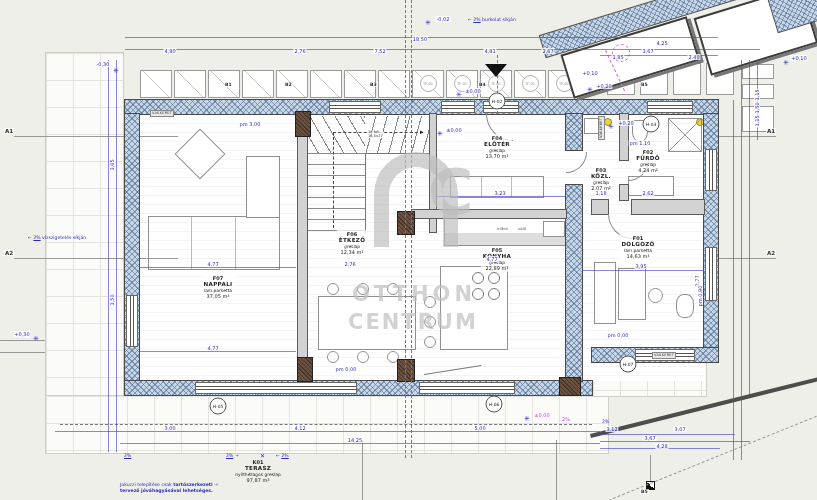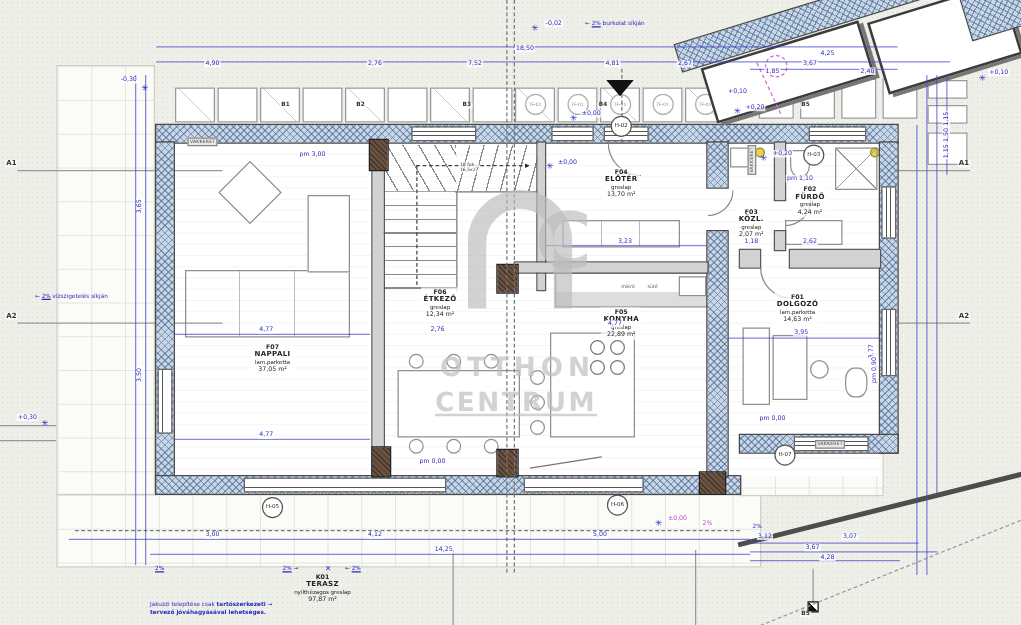--- a/index.html
+++ b/index.html
@@ -415,15 +415,15 @@
   <div class="gmark" style="left:224px;top:82px;font-size:4.6px;">B1</div>
   <div class="gmark" style="left:284px;top:82px;font-size:4.6px;">B2</div>
   <div class="gmark" style="left:369px;top:82px;font-size:4.6px;">B3</div>
   <div class="gmark" style="left:478px;top:82px;font-size:4.6px;">B4</div>
   <div class="gmark" style="left:640px;top:82px;font-size:4.6px;">B5</div>
   <div class="gmark" style="left:640px;top:489px;font-size:4.6px;">B5</div>
 
   <div class="wm" style="left:374px;top:152px;width:54px;height:80px;border:15px solid #bdbdbd;border-bottom:none;border-radius:42px 42px 0 0;"></div>
   <div class="wm" style="left:428px;top:162px;font-size:62px;line-height:62px;">C</div>
   <div class="wm" style="left:352px;top:282px;width:115px;text-align:center;font-size:21px;letter-spacing:4px;">OTTHON</div>
-  <div class="wm" style="left:348px;top:310px;width:125px;text-align:center;font-size:21px;letter-spacing:2px;text-decoration:underline;">CENTRUM</div>
+  <div class="wm" style="left:348px;top:310px;width:125px;text-align:center;font-size:21px;letter-spacing:2px;">CENTRUM</div>
 
 </div>
 
 </body></html>

